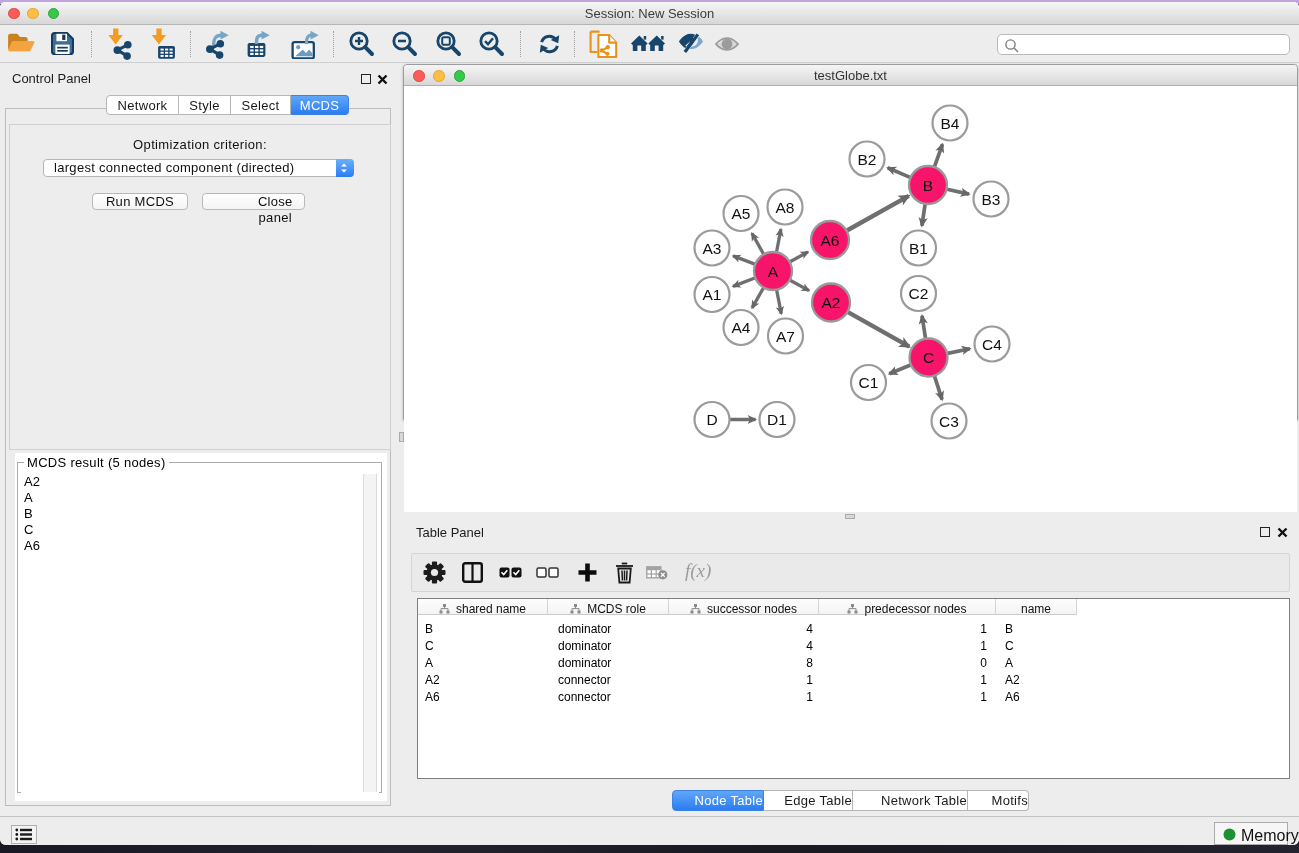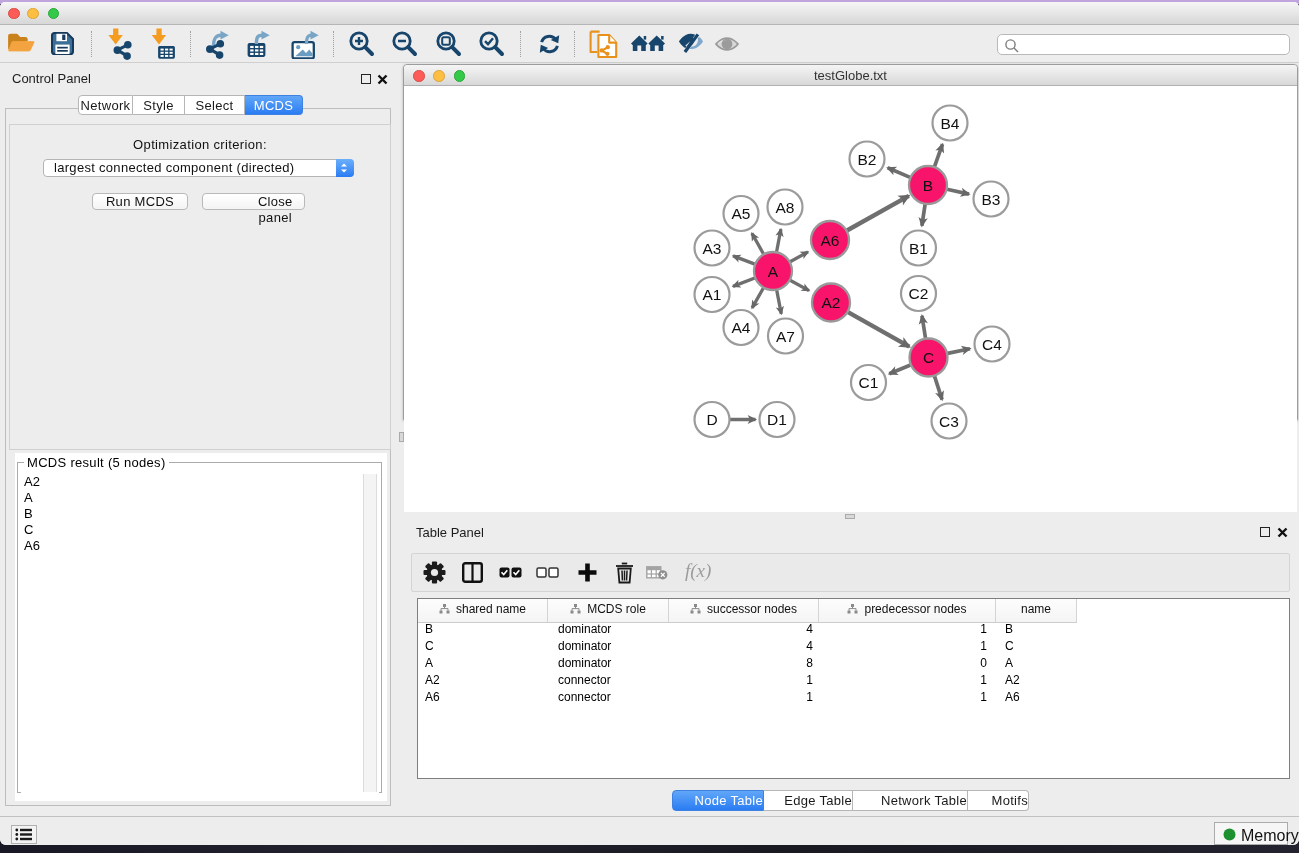--- a/index.html
+++ b/index.html
@@ -38,21 +38,21 @@
 
 #rightbg{position:absolute;left:395px;top:61px;width:904px;height:753px;background:#ededed;}
 #netwin{position:absolute;left:403px;top:62px;width:895px;height:356px;background:#fff;border:1px solid #9c9c9c;border-radius:4px 4px 0 0;box-shadow:0 1px 3px rgba(0,0,0,0.25);}
 #nettitle{position:absolute;left:0;top:0;width:100%;height:21px;background:linear-gradient(#f5f5f5,#d8d8d8);border-bottom:1px solid #b0b0b0;border-radius:4px 4px 0 0;}
 #nettitle .ttl{position:absolute;left:0;right:0;top:3px;text-align:center;font-size:13px;color:#333;}
 #netcontent{position:absolute;left:0;top:22px;width:893px;height:425px;background:#fff;}
 
 #tpanel{position:absolute;left:403px;top:518px;width:896px;height:296px;background:#ededed;}
 #ttoolbar{position:absolute;left:8px;top:33px;width:879px;height:39px;background:#eaeaea;border:1px solid #d4d4d4;border-radius:2px;}
 #ttable{position:absolute;left:14px;top:77.8px;width:873px;height:181px;background:#fff;border:1px solid #7e7e7e;}
-.th{position:absolute;top:0;height:24px;background:linear-gradient(#fdfdfd,#f4f4f4);border-right:1px solid #d4d4d4;border-bottom:1px solid #cccccc;font-size:12px;color:#111;text-align:center;line-height:21px;}
+.th{position:absolute;top:0;height:16px;background:linear-gradient(#fdfdfd,#f4f4f4);border-right:1px solid #d4d4d4;border-bottom:1px solid #cccccc;font-size:12px;color:#111;text-align:center;line-height:21px;}
 .thw{display:inline-flex;align-items:center;gap:6px;}
 .treeic{flex:none;}
 .row{position:absolute;height:17px;font-size:12px;color:#000;line-height:17px;}
 .cell{position:absolute;top:0;height:17px;}
 .num{text-align:right;}
 .btabs{position:absolute;display:flex;height:21px;}
 .btab{height:21px;line-height:20px;background:#fff;border:1px solid #b6b6b6;border-left:none;font-size:13px;letter-spacing:0.3px;text-align:right;color:#1a1a1a;}
 .btab.first{border-left:1px solid #b6b6b6;border-radius:4px 0 0 4px;}
 .btab.last{border-radius:0 4px 4px 0;}
 .btab.sel{background:linear-gradient(#61a7f8,#2a7cf3);color:#fff;border-color:#3d82e0;}
@@ -64,20 +64,21 @@
 svg text{font-family:"Liberation Sans",sans-serif;}
 </style>
 </head>
 <body>
 <div id="purpletop"></div>
 <div id="appwin">
   <div id="titlebar">
     <div class="tl" style="left:8.2px;background:#fc5b57;border:0.5px solid #d94c45;"></div>
     <div class="tl" style="left:27.4px;background:#fdbe41;border:0.5px solid #dba63a;"></div>
     <div class="tl" style="left:47.6px;background:#35c94a;border:0.5px solid #2aa63c;"></div>
+    <div class="ttl">Session: New Session</div>
   </div>
   <div id="toolbar">
     <div class="sep" style="left:91px;"></div>
     <div class="sep" style="left:190px;"></div>
     <div class="sep" style="left:333px;"></div>
     <div class="sep" style="left:520px;"></div>
     <div class="sep" style="left:574px;"></div>
     <svg class="ticon" style="left:8px;top:6px;" width="27" height="23" viewBox="0 0 27 23">
       <path d="M1 17 V4.2 Q1 2.6 2.6 2.6 h6.2 l3.2 3.4 h5.2 q1.6 0 1.6 1.6 V9" fill="#ca821d" stroke="#ca821d" stroke-width="1.8" stroke-linejoin="round"></path>
       <path d="M5 9.5 h20.4 q1 0 0.6 0.9 l-3.7 7.8 q-0.4 0.8 -1.4 0.8 H1.3 q-1 0 -0.6 -0.9 l3 -7.8 q0.3 -0.8 1.3 -0.8 z" fill="#f3a440" stroke="#f3a440" stroke-width="0.8" stroke-linejoin="round"></path>
@@ -248,21 +249,21 @@
           <div>A2</div>
             <div>A</div>
             <div>B</div>
             <div>C</div>
             <div>A6</div>
         </div>
         <div id="lscroll"></div>
       </div>
     </div>
     <div class="tabs" style="left:78px;top:32px;">
-      <div class="tab first" style="width:55px;">Network</div>
+      <div class="tab first" style="width:73px;margin-left:28px;">Network</div>
       <div class="tab" style="width:52px;">Style</div>
       <div class="tab" style="width:60px;">Select</div>
       <div class="tab sel last" style="width:58px;">MCDS</div>
     </div>
   </div>
   <div id="rightbg"></div>
   <div id="netwin">
     <div id="nettitle">
       <div class="tl" style="left:9px;top:5px;background:#fc5b57;border:0.5px solid #d94c45;"></div>
       <div class="tl" style="left:29px;top:5px;background:#fdbe41;border:0.5px solid #dba63a;"></div>

